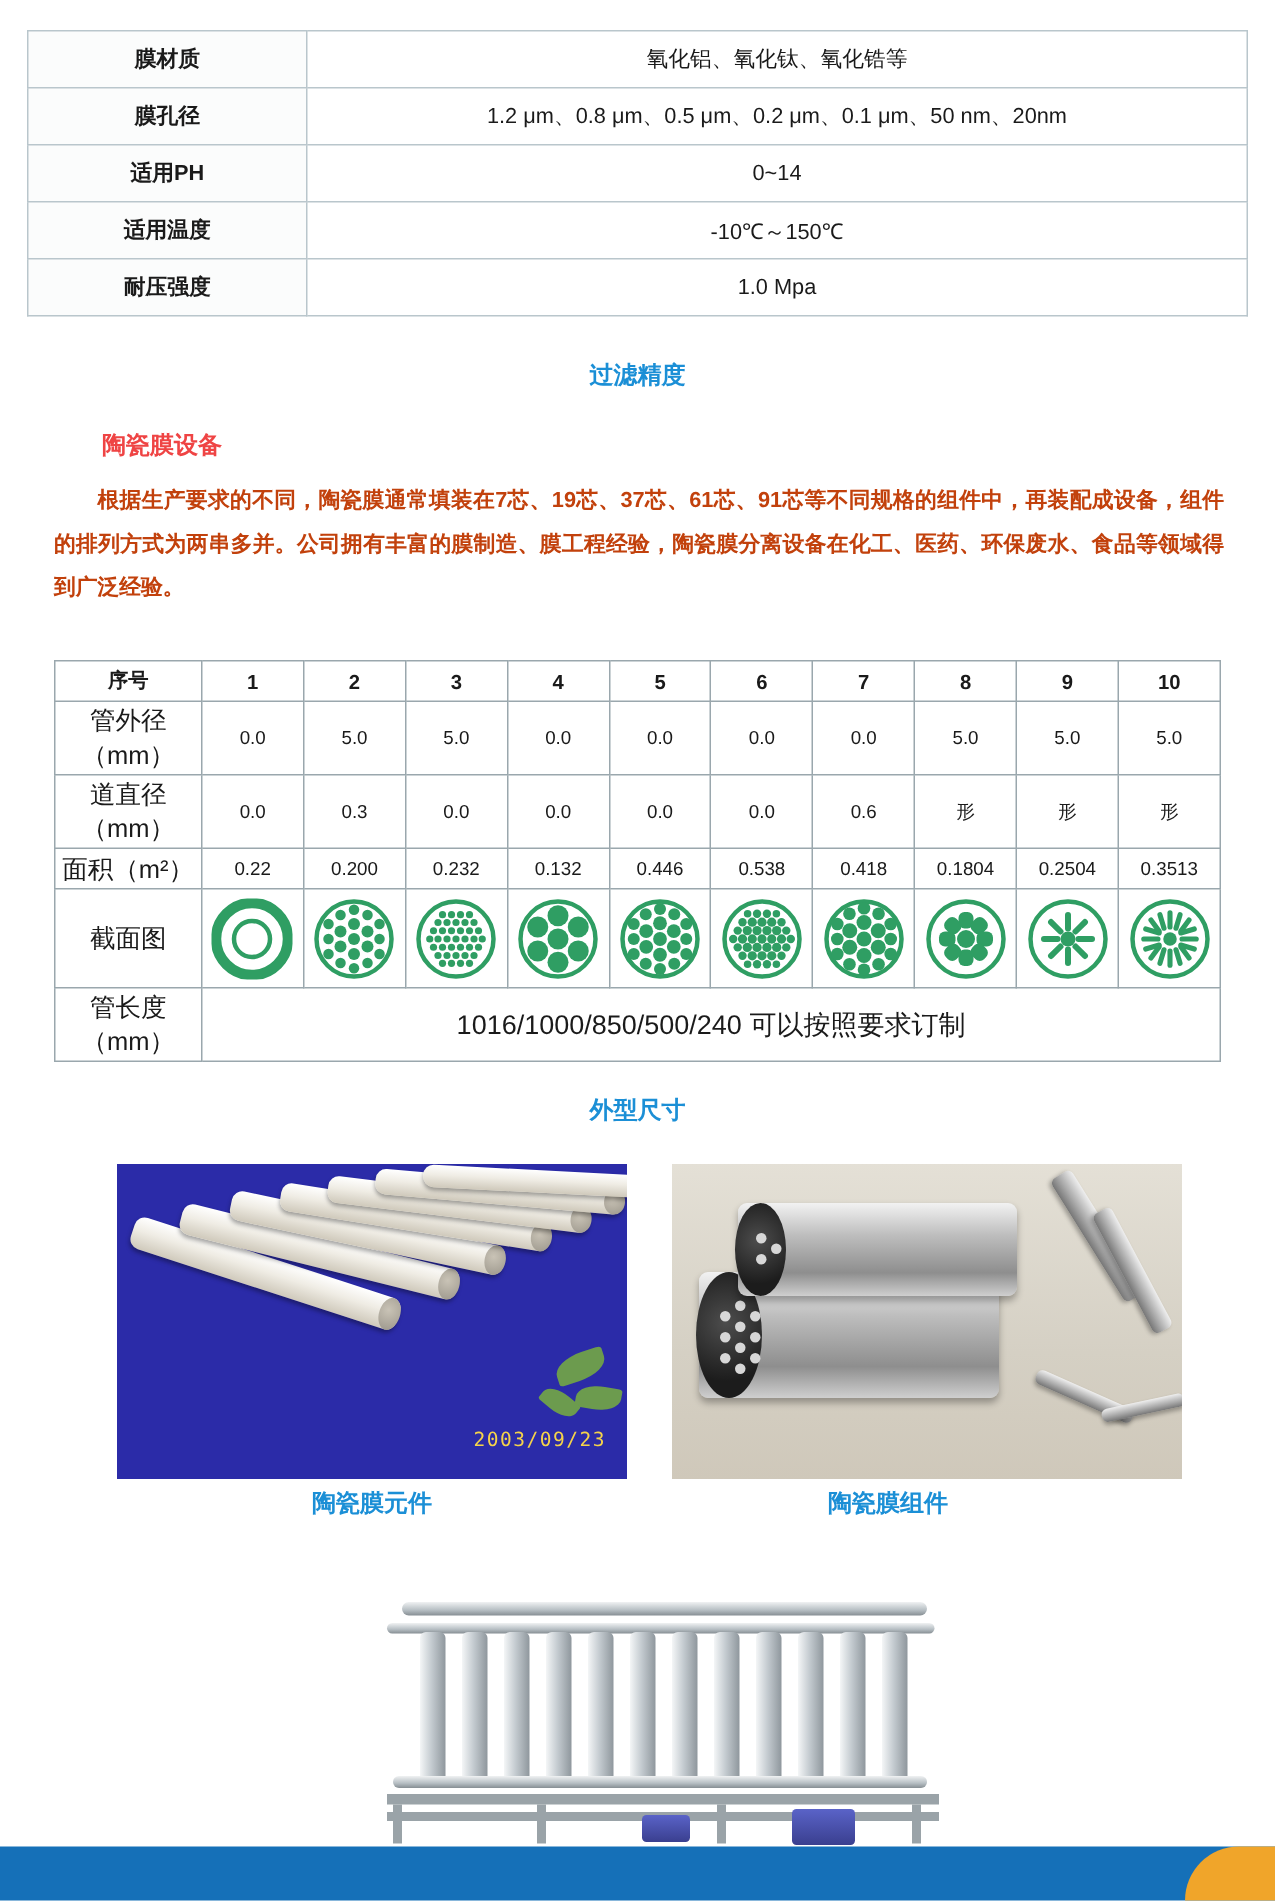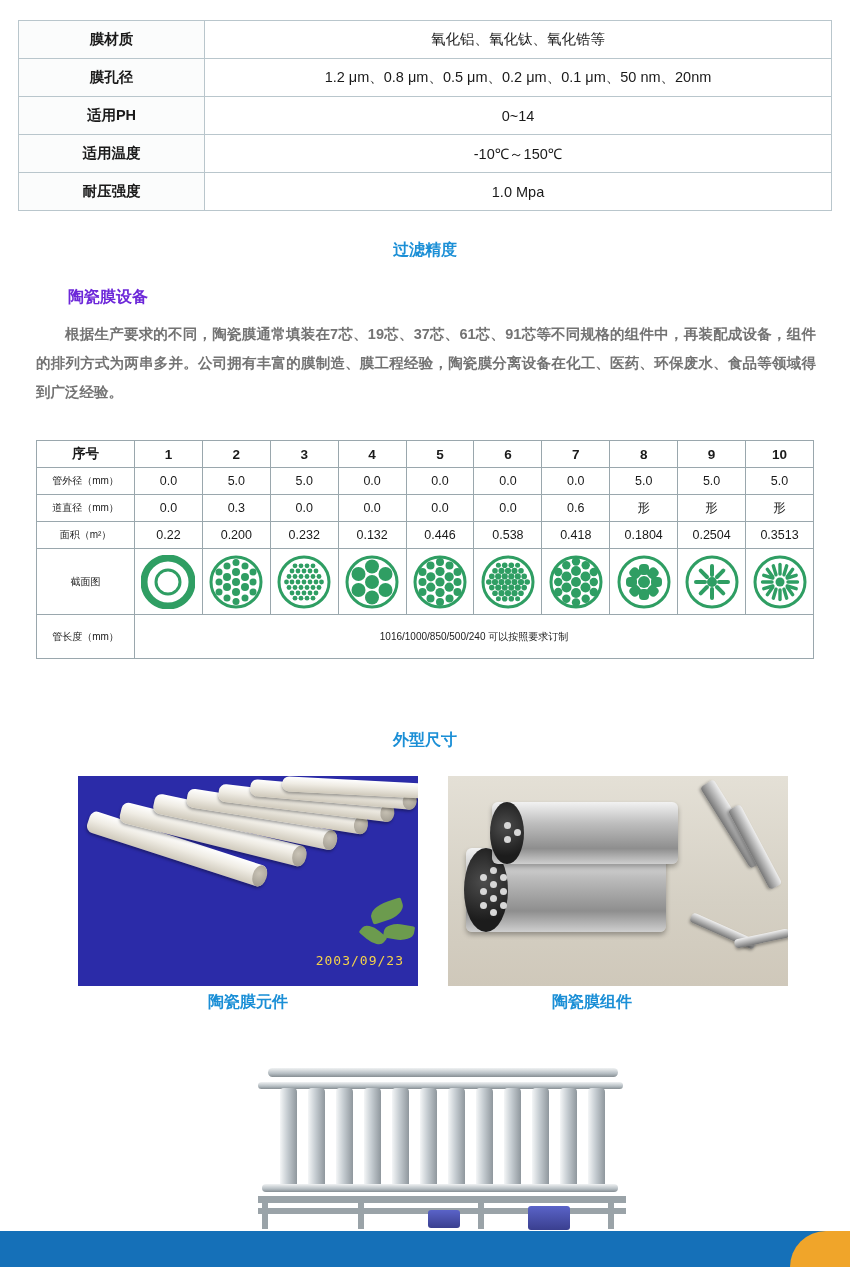--- a/index.html
+++ b/index.html
@@ -46,63 +46,63 @@
     position: absolute;
     width: 100%;
     text-align: center;
     color: #1b8fd6;
     font-weight: bold;
     font-size: 16px;
   }
   .left-heading {
     position: absolute;
     left: 68px;
-    color: #6d28d9;
+    color: #ef4444;
     font-weight: bold;
     font-size: 16px;
   }
 
   
   .paragraph {
     position: absolute;
     left: 36px;
     top: 320px;
     width: 780px;
     font-size: 14.5px;
     font-weight: bold;
     line-height: 29px;
     text-indent: 2em;
     text-align: justify;
-    color: #737373;
+    color: #c2410c;
   }
 
   
   .data-table {
     position: absolute;
     left: 36px;
     top: 440px;
     width: 778px;
     border-collapse: collapse;
     table-layout: fixed;
   }
   .data-table td {
     border: 1px solid #9aa7ad;
     text-align: center;
     vertical-align: middle;
     font-size: 12.5px;
     height: 27px;
   }
   .data-table td.rowhead {
     width: 98px;
-    font-size: 10px;
+    font-size: 17px;
     font-weight: normal;
   }
   .data-table tr.head td { font-weight: bold; font-size: 13.5px; }
   .data-table td.crosssec { height: 66px; }
-  .data-table td.len { height: 44px; font-size: 10px; }
+  .data-table td.len { height: 44px; font-size: 18px; }
 
   
   .xs { display: block; margin: 0 auto; }
 
   
   .photo {
     position: absolute;
     overflow: hidden;
     margin-top: 16px;
   }

